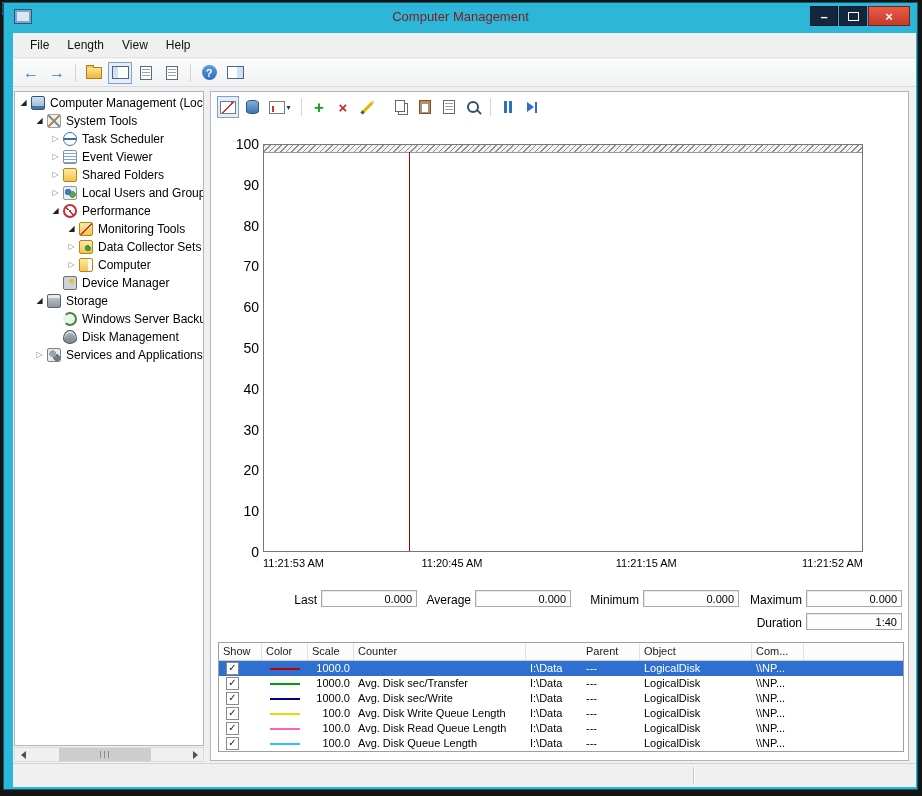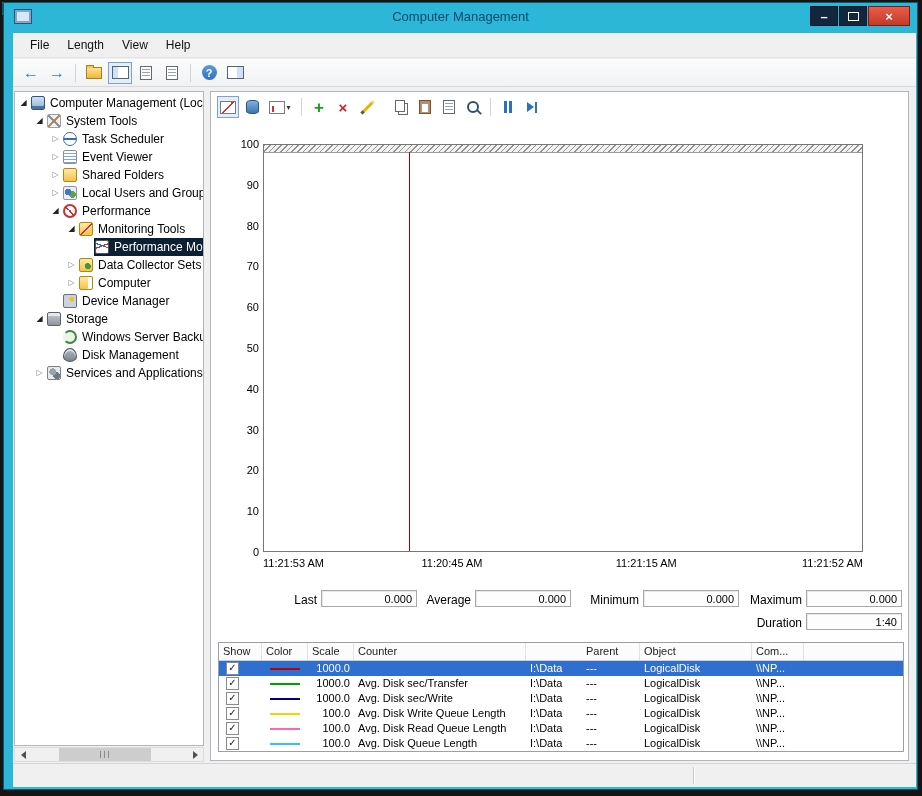--- a/index.html
+++ b/index.html
@@ -15,21 +15,21 @@
     background:linear-gradient(#5aa7e0,#2f6fb0); border-radius:2px;
     box-shadow:inset 0 0 0 1px #1d4a78, inset 2px 2px 0 #9cc8ec; }
 
   
   .frame { position:absolute; left:4px; top:3px; width:913px; height:786px;
     background:#2cb6d8; box-shadow:0 0 0 1px #0e5a6e; }
   .titlebar { position:absolute; left:0; top:0; width:100%; height:27px; }
   .title-icon { position:absolute; left:10px; top:6px; width:16px; height:13px;
     background:#d9e7f5; border:1px solid #2d5379; box-shadow:inset 0 0 0 2px #7ea6cc; }
   .title-text { position:absolute; left:0; right:0; top:6px; text-align:center;
-    font-size:13px; color:#0c4a6e; }
+    font-size:13px; color:#7f1d1d; }
   .win-btn { position:absolute; top:3px; height:20px; display:flex; align-items:center;
     justify-content:center; cursor:default; box-sizing:border-box; }
   .win-btn.min  { left:806px; width:28px; background:#12263d; border:1px solid #0a1826; }
   .win-btn.max  { left:835px; width:28px; background:#12263d; border:1px solid #0a1826; }
   .win-btn.close{ left:864px; width:42px; background:linear-gradient(#ea5c49,#c33a28); border:1px solid #7e1f12; }
   .win-btn .glyph { color:#fff; font-size:13px; font-weight:bold; line-height:1; }
   .max-box { width:9px; height:7px; border:1px solid #fff; display:inline-block; }
 
   
   .inner { position:absolute; left:9px; top:30px; width:903px; height:753px; background:#f0f0f0; }
@@ -167,21 +167,21 @@
     border-bottom:5px solid transparent; border-left:7px solid #2d6fc1; }
   .ic-step::after { content:''; width:2px; height:11px; background:#2d6fc1; margin-left:1px; }
 
   
   .plot { position:absolute; left:52px; top:52px; width:600px; height:408px;
     background:#fff; border:1px solid #767676; box-sizing:border-box; }
   .hatch { position:absolute; left:0; top:0; right:0; height:7px;
     background:repeating-linear-gradient(135deg,#8f8f8f 0 1px,#f2f2f2 1px 4px);
     border-bottom:1px solid #9a9a9a; }
   .cursor-line { position:absolute; top:7px; bottom:0; width:1px; background:#aa0000; }
-  .ylabel { position:absolute; left:8px; width:40px; text-align:right; font-size:11px; color:#000; height:14px; line-height:14px; }
+  .ylabel { position:absolute; left:8px; width:40px; text-align:right; font-size:14px; color:#000; height:14px; line-height:14px; }
   .xlabel { position:absolute; top:464px; width:84px; font-size:11px; color:#000; height:14px; line-height:14px; }
 
   
   .stat-label { position:absolute; font-size:12px; color:#000; text-align:right; height:17px; line-height:17px; }
   .stat-box { position:absolute; height:17px; line-height:17px; box-sizing:border-box; width:96px;
     border:1px solid #a8a8a8; background:#fdfdfd; font-size:11px; text-align:right; padding-right:4px;
     box-shadow:inset 1px 1px 0 #e8e8e8; }
   .l-last     { left:40px;  width:66px; top:500px; }
   .b-last     { left:110px; top:498px; }
   .l-average  { left:198px; width:62px; top:500px; }
@@ -321,27 +321,20 @@
           <span class="band">
             <span class="ticon performance-icon"></span>
             <span class="tlabel">Performance</span>
           </span>
         </div>
         <div class="tree-row" style="padding-left: 50px;">
           <span class="expander expanded">◢</span>
           <span class="band">
             <span class="ticon monitoring-tools-icon"></span>
             <span class="tlabel">Monitoring Tools</span>
-          </span>
-        </div>
-        <div class="tree-row selected" style="padding-left: 66px;">
-          <span class="expander none"></span>
-          <span class="band">
-            <span class="ticon perfmon-icon"></span>
-            <span class="tlabel">Performance Mo</span>
           </span>
         </div>
         <div class="tree-row" style="padding-left: 50px;">
           <span class="expander collapsed">▷</span>
           <span class="band">
             <span class="ticon data-collector-icon"></span>
             <span class="tlabel">Data Collector Sets</span>
           </span>
         </div>
         <div class="tree-row" style="padding-left: 50px;">

